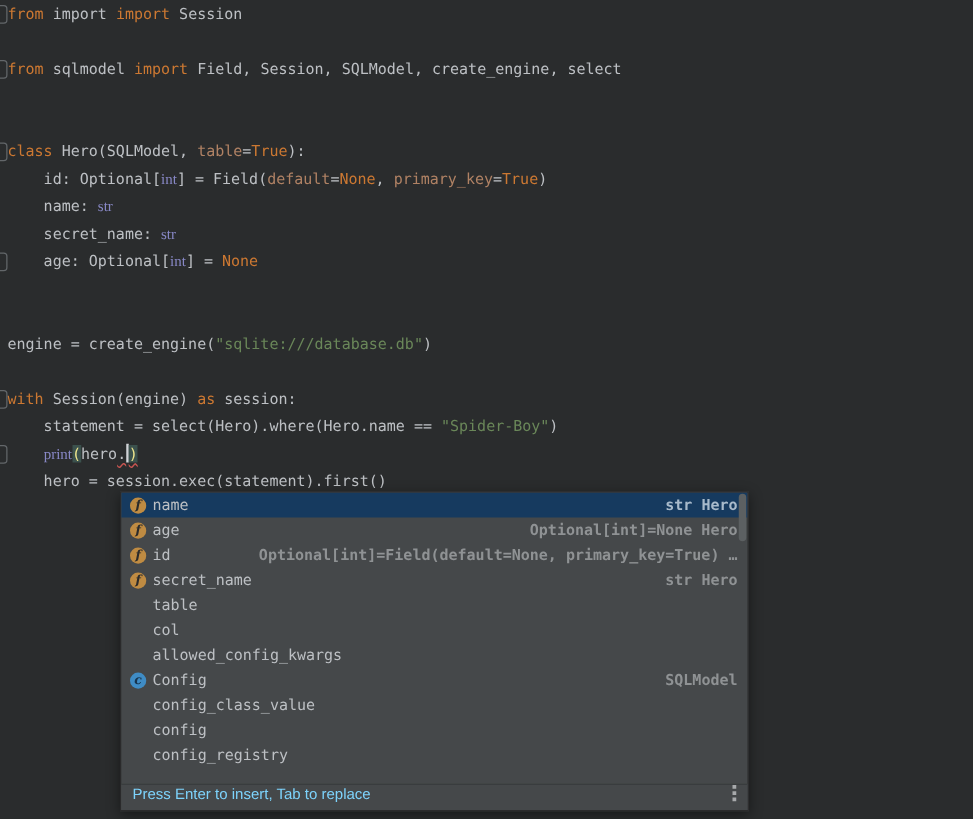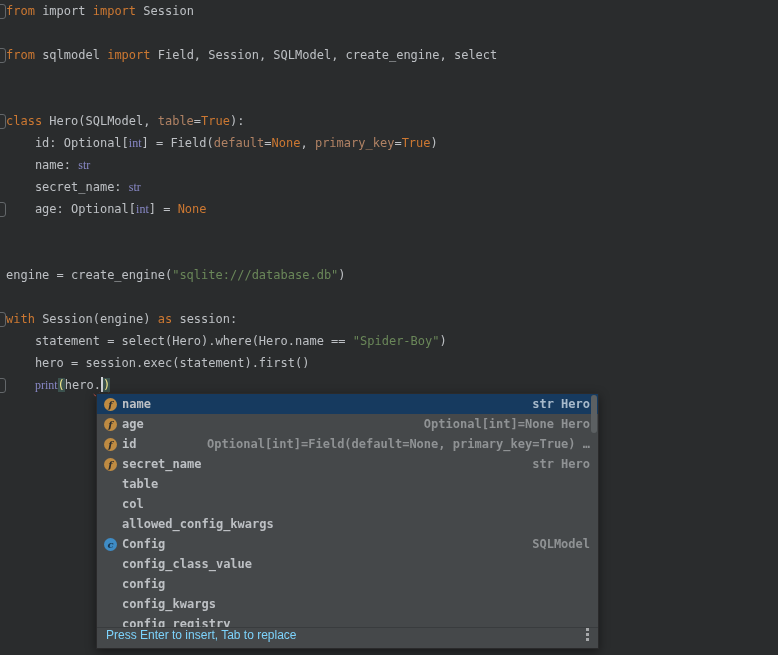--- a/index.html
+++ b/index.html
@@ -49,21 +49,21 @@
   }
   .prow.selected{background:var(--selection,#163a5f);}
   .picon{
     flex:0 0 13px;width:13px;height:13px;border-radius:50%;
     margin-right:5px;text-align:center;
     font:italic bold 10px/13px "DejaVu Serif",serif;
   }
   .picon.field{background:var(--field-icon,#bf8b42);color:#2b2b2b;}
   .picon.cls{background:var(--class-icon,#3f8cc5);color:#17344e;}
   .noicon{margin-left:18px;}
-  .pname{flex:0 0 auto;font-weight:bold;}
+  .pname{flex:0 0 auto;}
   .ptail{
     flex:1 1 auto;text-align:right;white-space:pre;overflow:hidden;
     color:#8f9294;padding-left:14px;font-weight:bold;
   }
   .prow.selected .ptail{color:#a8bacb;}
   .pscroll{
     position:absolute;right:1px;top:1px;width:6px;height:38px;
     background:#5c6062;border-radius:3px;
   }
   .pfooter{
@@ -89,22 +89,22 @@
       <div class="code-line"><span class="seg-txt">    id: Optional[</span><span class="seg-builtin">int</span><span class="seg-txt">] = Field(</span><span class="seg-param">default</span><span class="seg-txt">=</span><span class="seg-kw">None</span><span class="seg-txt">, </span><span class="seg-param">primary_key</span><span class="seg-txt">=</span><span class="seg-kw">True</span><span class="seg-txt">)</span></div>
       <div class="code-line"><span class="seg-txt">    name: </span><span class="seg-builtin">str</span></div>
       <div class="code-line"><span class="seg-txt">    secret_name: </span><span class="seg-builtin">str</span></div>
       <div class="code-line"><span class="gutter-chip"></span><span class="seg-txt">    age: Optional[</span><span class="seg-builtin">int</span><span class="seg-txt">] = </span><span class="seg-kw">None</span></div>
       <div class="code-line"></div>
       <div class="code-line"></div>
       <div class="code-line"><span class="seg-txt">engine = create_engine(</span><span class="seg-str">"sqlite:///database.db"</span><span class="seg-txt">)</span></div>
       <div class="code-line"></div>
       <div class="code-line"><span class="gutter-chip"></span><span class="seg-kw">with</span><span class="seg-txt"> Session(engine) </span><span class="seg-kw">as</span><span class="seg-txt"> session:</span></div>
       <div class="code-line"><span class="seg-txt">    statement = select(Hero).where(Hero.name == </span><span class="seg-str">"Spider-Boy"</span><span class="seg-txt">)</span></div>
+      <div class="code-line"><span class="gutter-chip"></span><span class="seg-txt">    </span><span class="seg-builtin">print</span><span class="seg-hiparen">(</span><span class="seg-txt">hero</span><span class="seg-txt err">.</span><span class="caret"></span><span class="seg-hiparen err">)</span></div>
       <div class="code-line"><span class="seg-txt">    hero = session.exec(statement).first()</span></div>
-      <div class="code-line"><span class="gutter-chip"></span><span class="seg-txt">    </span><span class="seg-builtin">print</span><span class="seg-hiparen">(</span><span class="seg-txt">hero</span><span class="seg-txt err">.</span><span class="caret"></span><span class="seg-hiparen err">)</span></div>
     </div>
 </div>
 
 <div class="popup">
   <div class="plist" id="popup-list">
       <div class="prow selected">
         <span class="picon field">f</span>
         <span class="pname">name</span>
         <span class="ptail">str Hero</span>
       </div>
@@ -142,24 +142,20 @@
       </div>
       <div class="prow">
         <span class="pname noicon">config_class_value</span>
         <span class="ptail"></span>
       </div>
       <div class="prow">
         <span class="pname noicon">config</span>
         <span class="ptail"></span>
       </div>
       <div class="prow">
-        <span class="pname noicon">config_kwargs</span>
-        <span class="ptail"></span>
-      </div>
-      <div class="prow">
         <span class="pname noicon">config_registry</span>
         <span class="ptail"></span>
       </div>
     </div>
   <div class="pscroll"></div>
   <div class="pfooter">
     <span>Press Enter to insert, Tab to replace</span>
     <span class="kebab">
         <i></i>
         <i></i>

